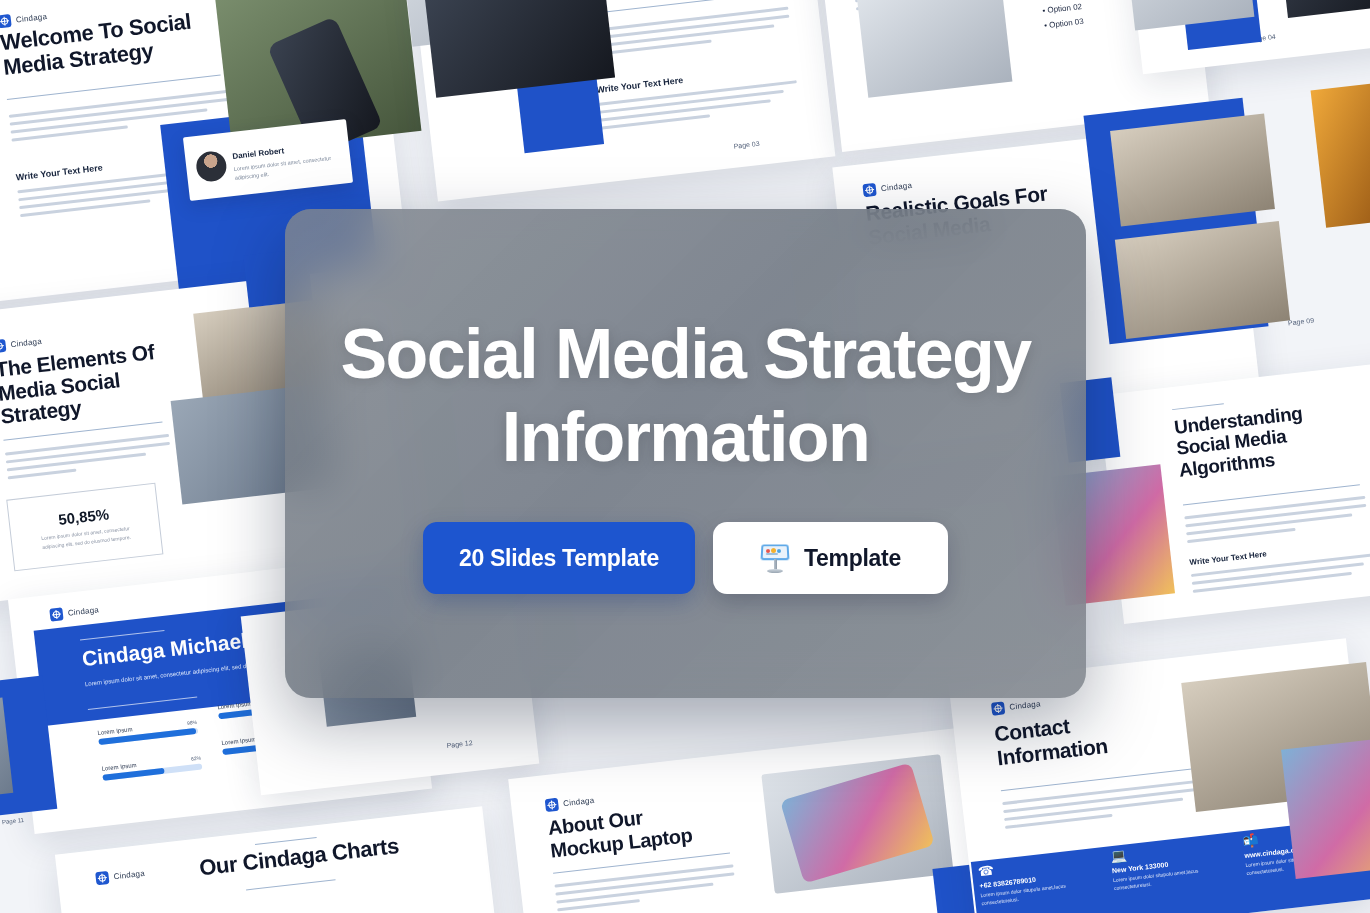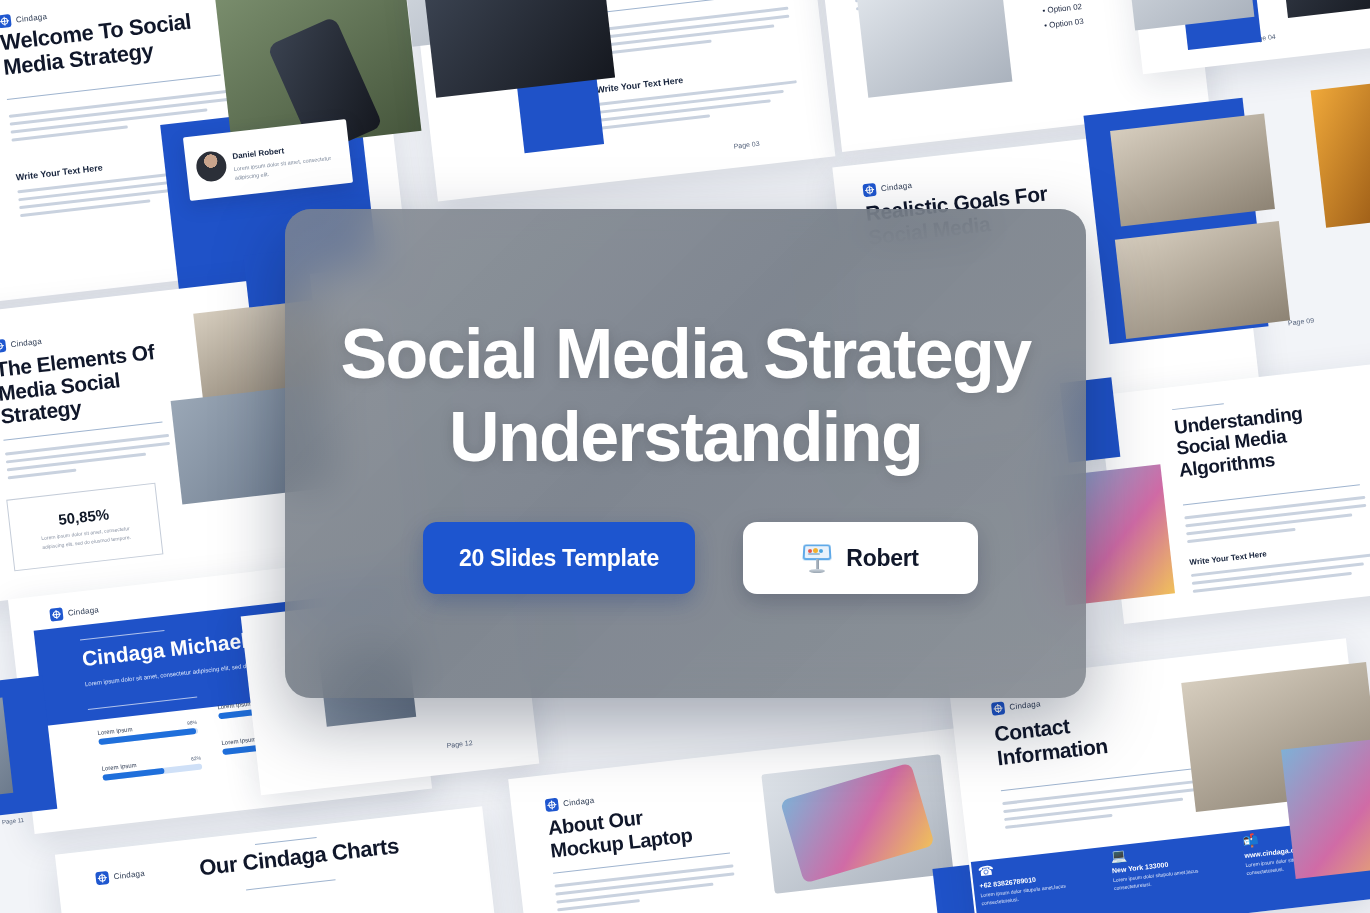--- a/index.html
+++ b/index.html
@@ -137,21 +137,21 @@
     text-shadow:0 1px 8px rgba(0,0,0,.18);
   }
   #modal-actions {
     margin-top:44px;
     display:flex; align-items:center; justify-content:center; gap:18px;
   }
   .btn {
     display:flex; align-items:center; justify-content:center; gap:14px;
     height:72px; border-radius:14px; cursor:pointer;
     font-size:23px; font-weight:700; letter-spacing:-.3px;
-    border:none; font-family:"Liberation Sans", sans-serif;margin-left:30px;
+    border:none; font-family:"Liberation Sans", sans-serif;
   }
   #btn-slides {
     background:#1d55cf; color:#ffffff;
     padding:0 36px; min-width:269px;
     box-shadow:0 8px 22px rgba(18,50,130,.3);
   }
   #btn-keynote {
     background:#ffffff; color:#10172a;
     padding:0 34px; min-width:235px;
     box-shadow:0 8px 22px rgba(10,20,45,.22);
@@ -441,38 +441,38 @@
   <div class="ph iphone" style="left:1288px; top:742px; width:130px; height:130px; transform:rotate(-6.5deg);"></div>
 
   <div id="modal-backdrop"></div>
 
   <div id="modal">
     <div id="modal-blurbg"></div>
 
     <div id="modal-inner">
       <h1 id="modal-title">
         <span>Social Media Strategy</span><br>
-        <span>Understanding</span>
+        <span>Information</span>
       </h1>
 
 
       <div id="modal-actions">
         <button class="btn" id="btn-slides">20 Slides Template</button>
 
         <button class="btn" id="btn-keynote">
           <span class="keynote-ico">
             <span class="kn-screen">
               <span class="kn-dot" style="left:3px;  top:3px; width:4px; height:4px; background:#e8554a;"></span>
               <span class="kn-dot" style="left:8px;  top:2px; width:5px; height:5px; background:#f2b02e;"></span>
               <span class="kn-dot" style="left:14px; top:3px; width:4px; height:4px; background:#4aa3e0;"></span>
               <span class="kn-dot" style="left:3px;  top:7px; width:12px; height:2px; border-radius:1px; background:#9dbfdc;"></span>
             </span>
             <span class="kn-pole"></span>
             <span class="kn-base"></span>
           </span>
-          <span>Robert</span>
+          <span>Template</span>
 
         </button>
       </div>
     </div>
   </div>
 
 </div>
 
 </body></html>

